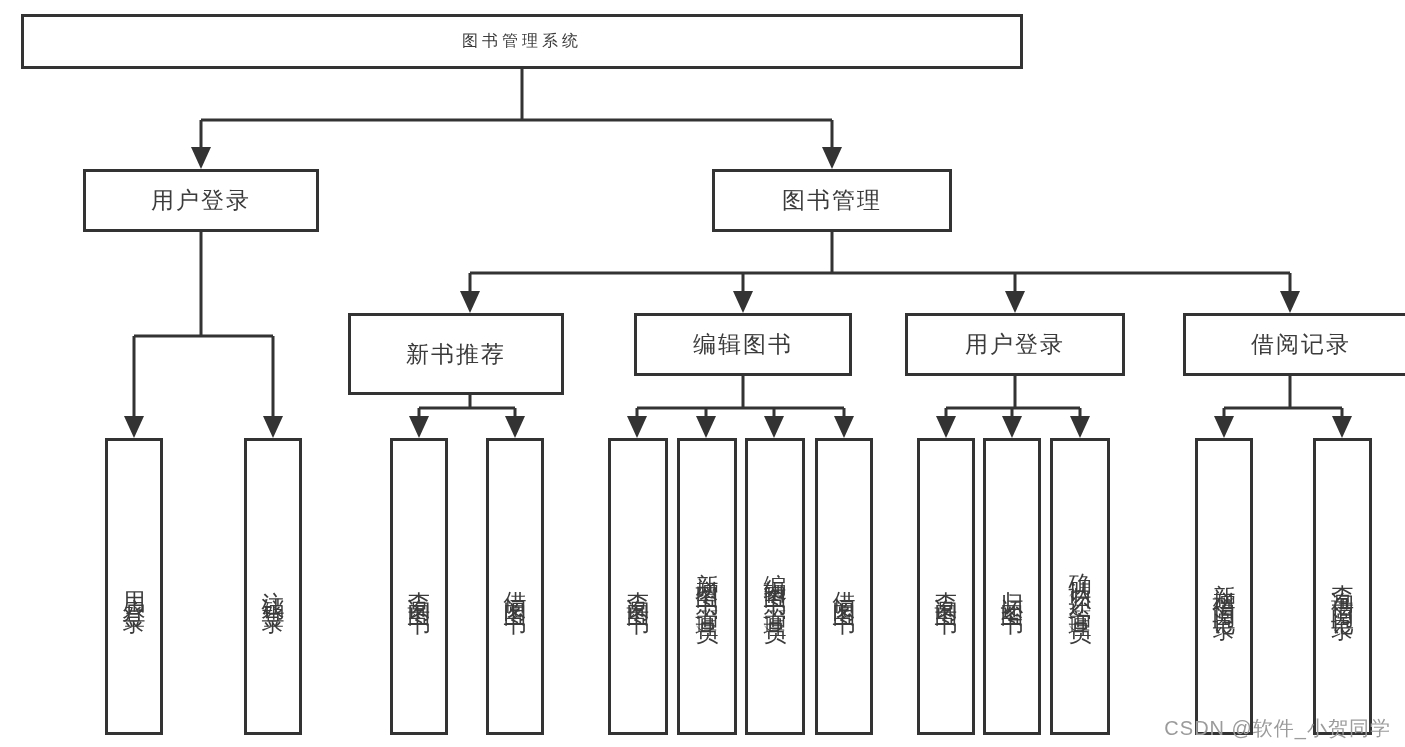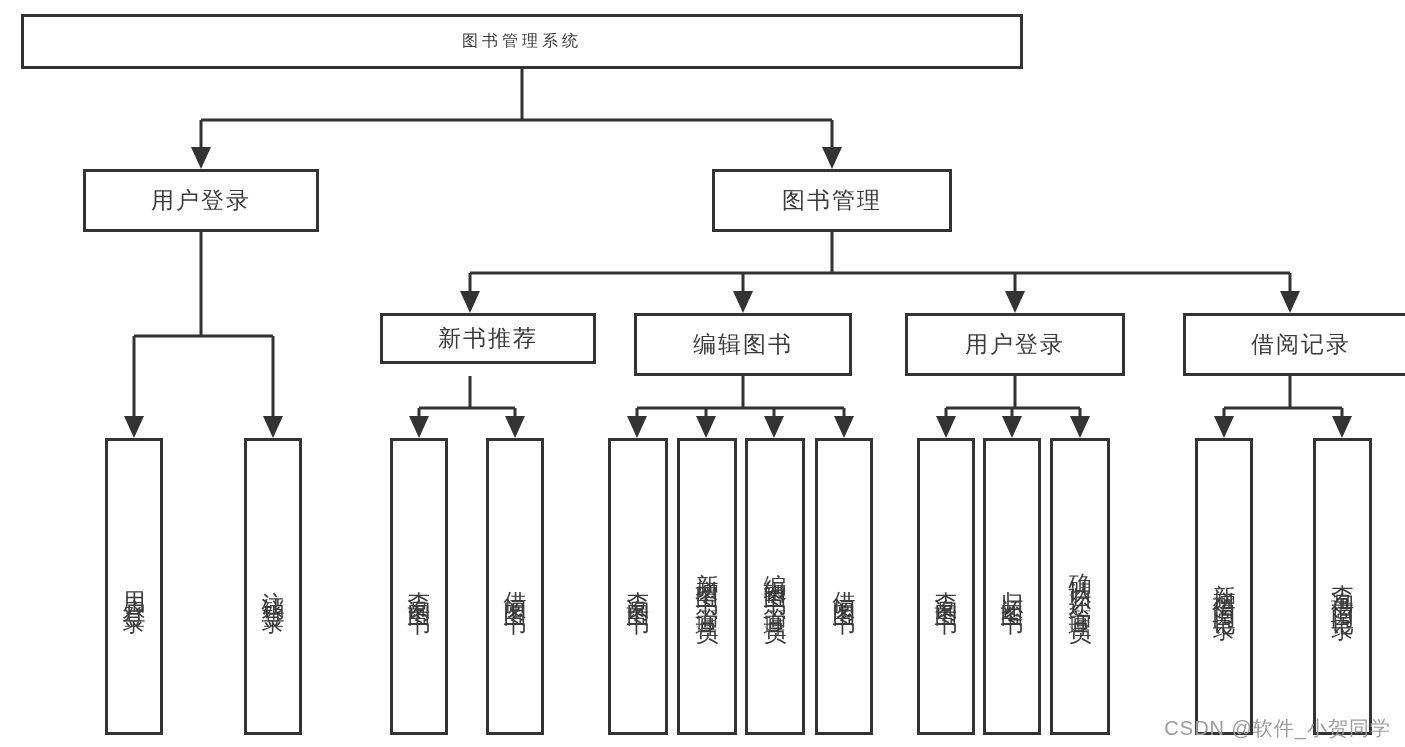--- a/index.html
+++ b/index.html
@@ -103,21 +103,21 @@
     <span>图书管理系统</span>
   </div>
 
   <div class="node hbox" style="left:83px;top:169px;width:236px;height:63px">
     <span>用户登录</span>
   </div>
   <div class="node hbox" style="left:712px;top:169px;width:240px;height:63px">
     <span>图书管理</span>
   </div>
 
-  <div class="node hbox" style="left:380px;top:313px;width:216px;height:51px">
+  <div class="node hbox" style="left:348px;top:313px;width:216px;height:82px">
     <span>新书推荐</span>
   </div>
   <div class="node hbox" style="left:634px;top:313px;width:218px;height:63px">
     <span>编辑图书</span>
   </div>
   <div class="node hbox" style="left:905px;top:313px;width:220px;height:63px">
     <span>用户登录</span>
   </div>
   <div class="node hbox" style="left:1183px;top:313px;width:236px;height:63px">
     <span>借阅记录</span>

